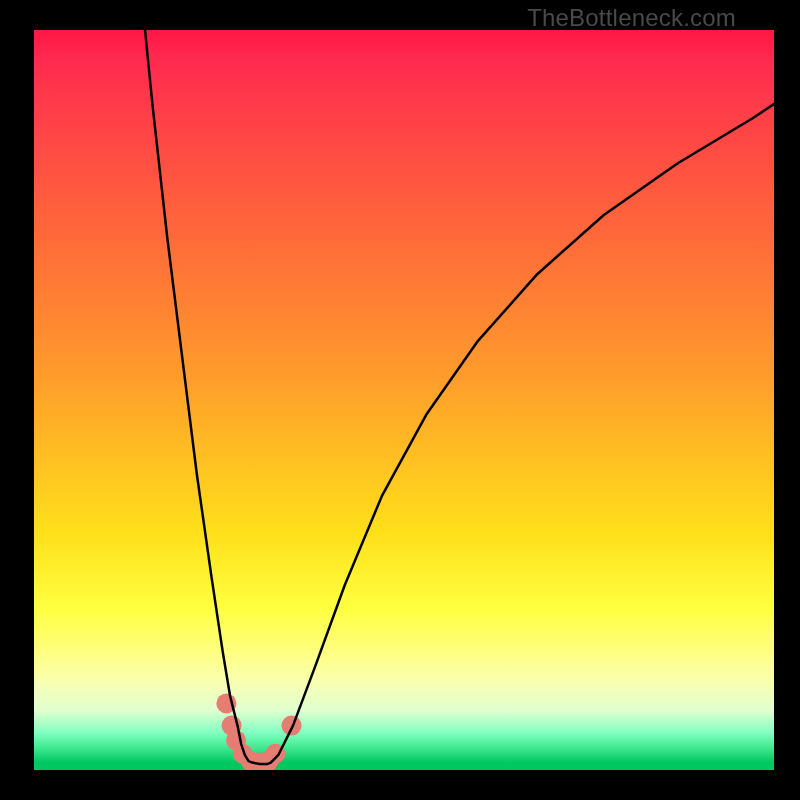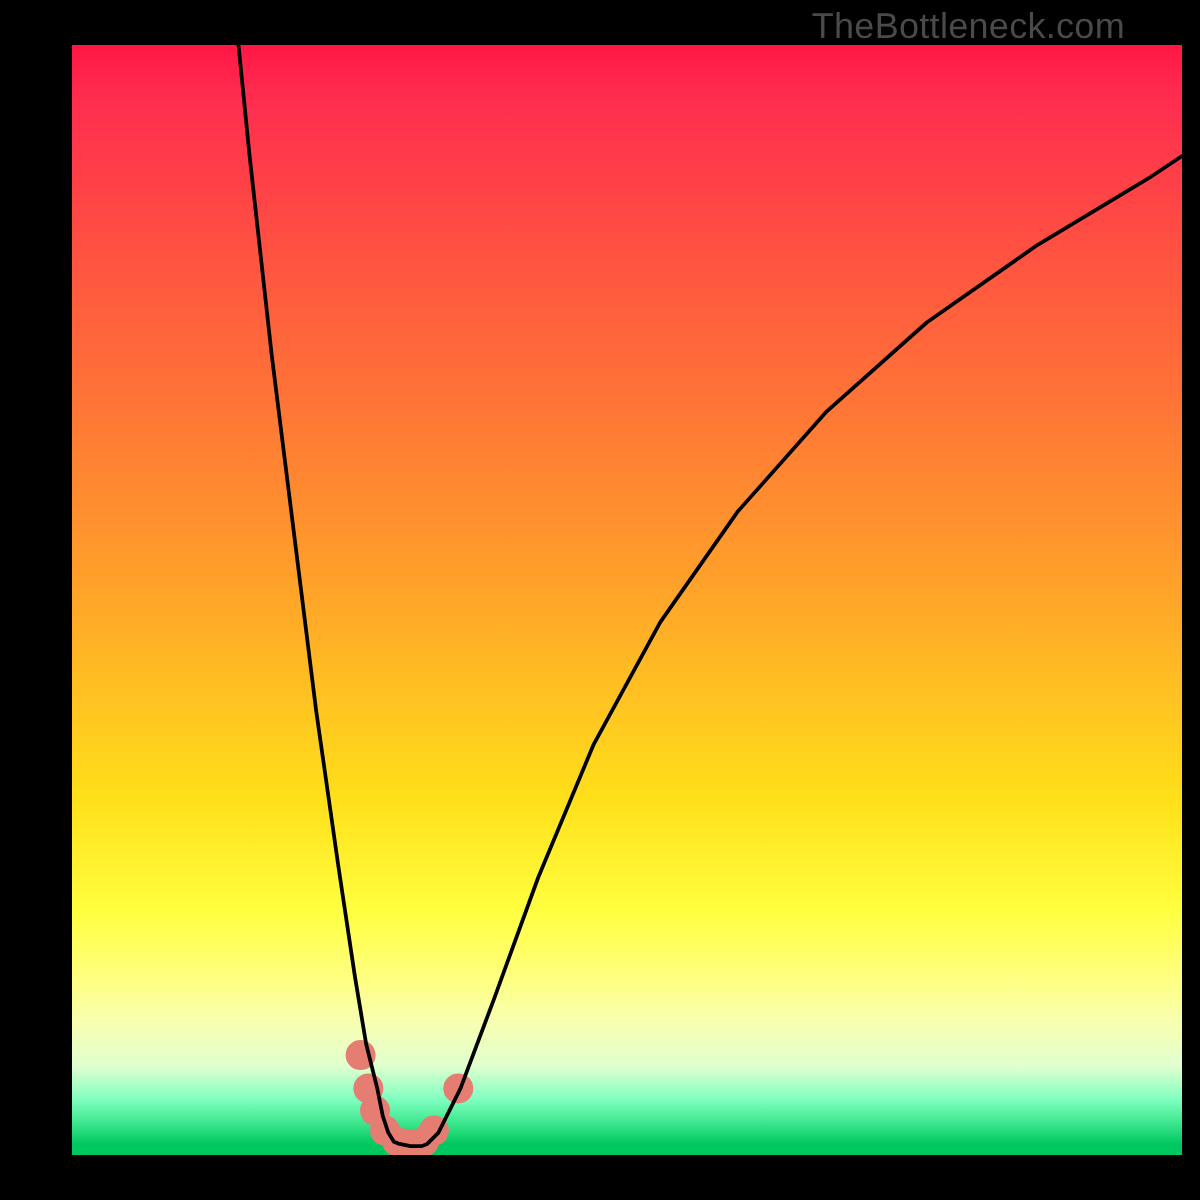--- a/index.html
+++ b/index.html
@@ -6,21 +6,21 @@
     margin: 0;
     padding: 0;
     width: 800px;
     height: 800px;
     background: #000;
     overflow: hidden;
     font-family: Arial, Helvetica, sans-serif;
   }
   .frame {
     position: absolute;
-    left: 18px;
+    left: 4px;
     top: 0;
     width: 740px;
     height: 800px;
     background: #000;
   }
   .plot {
     position: absolute;
     left: 30px;
     top: 30px;
     width: 740px;

